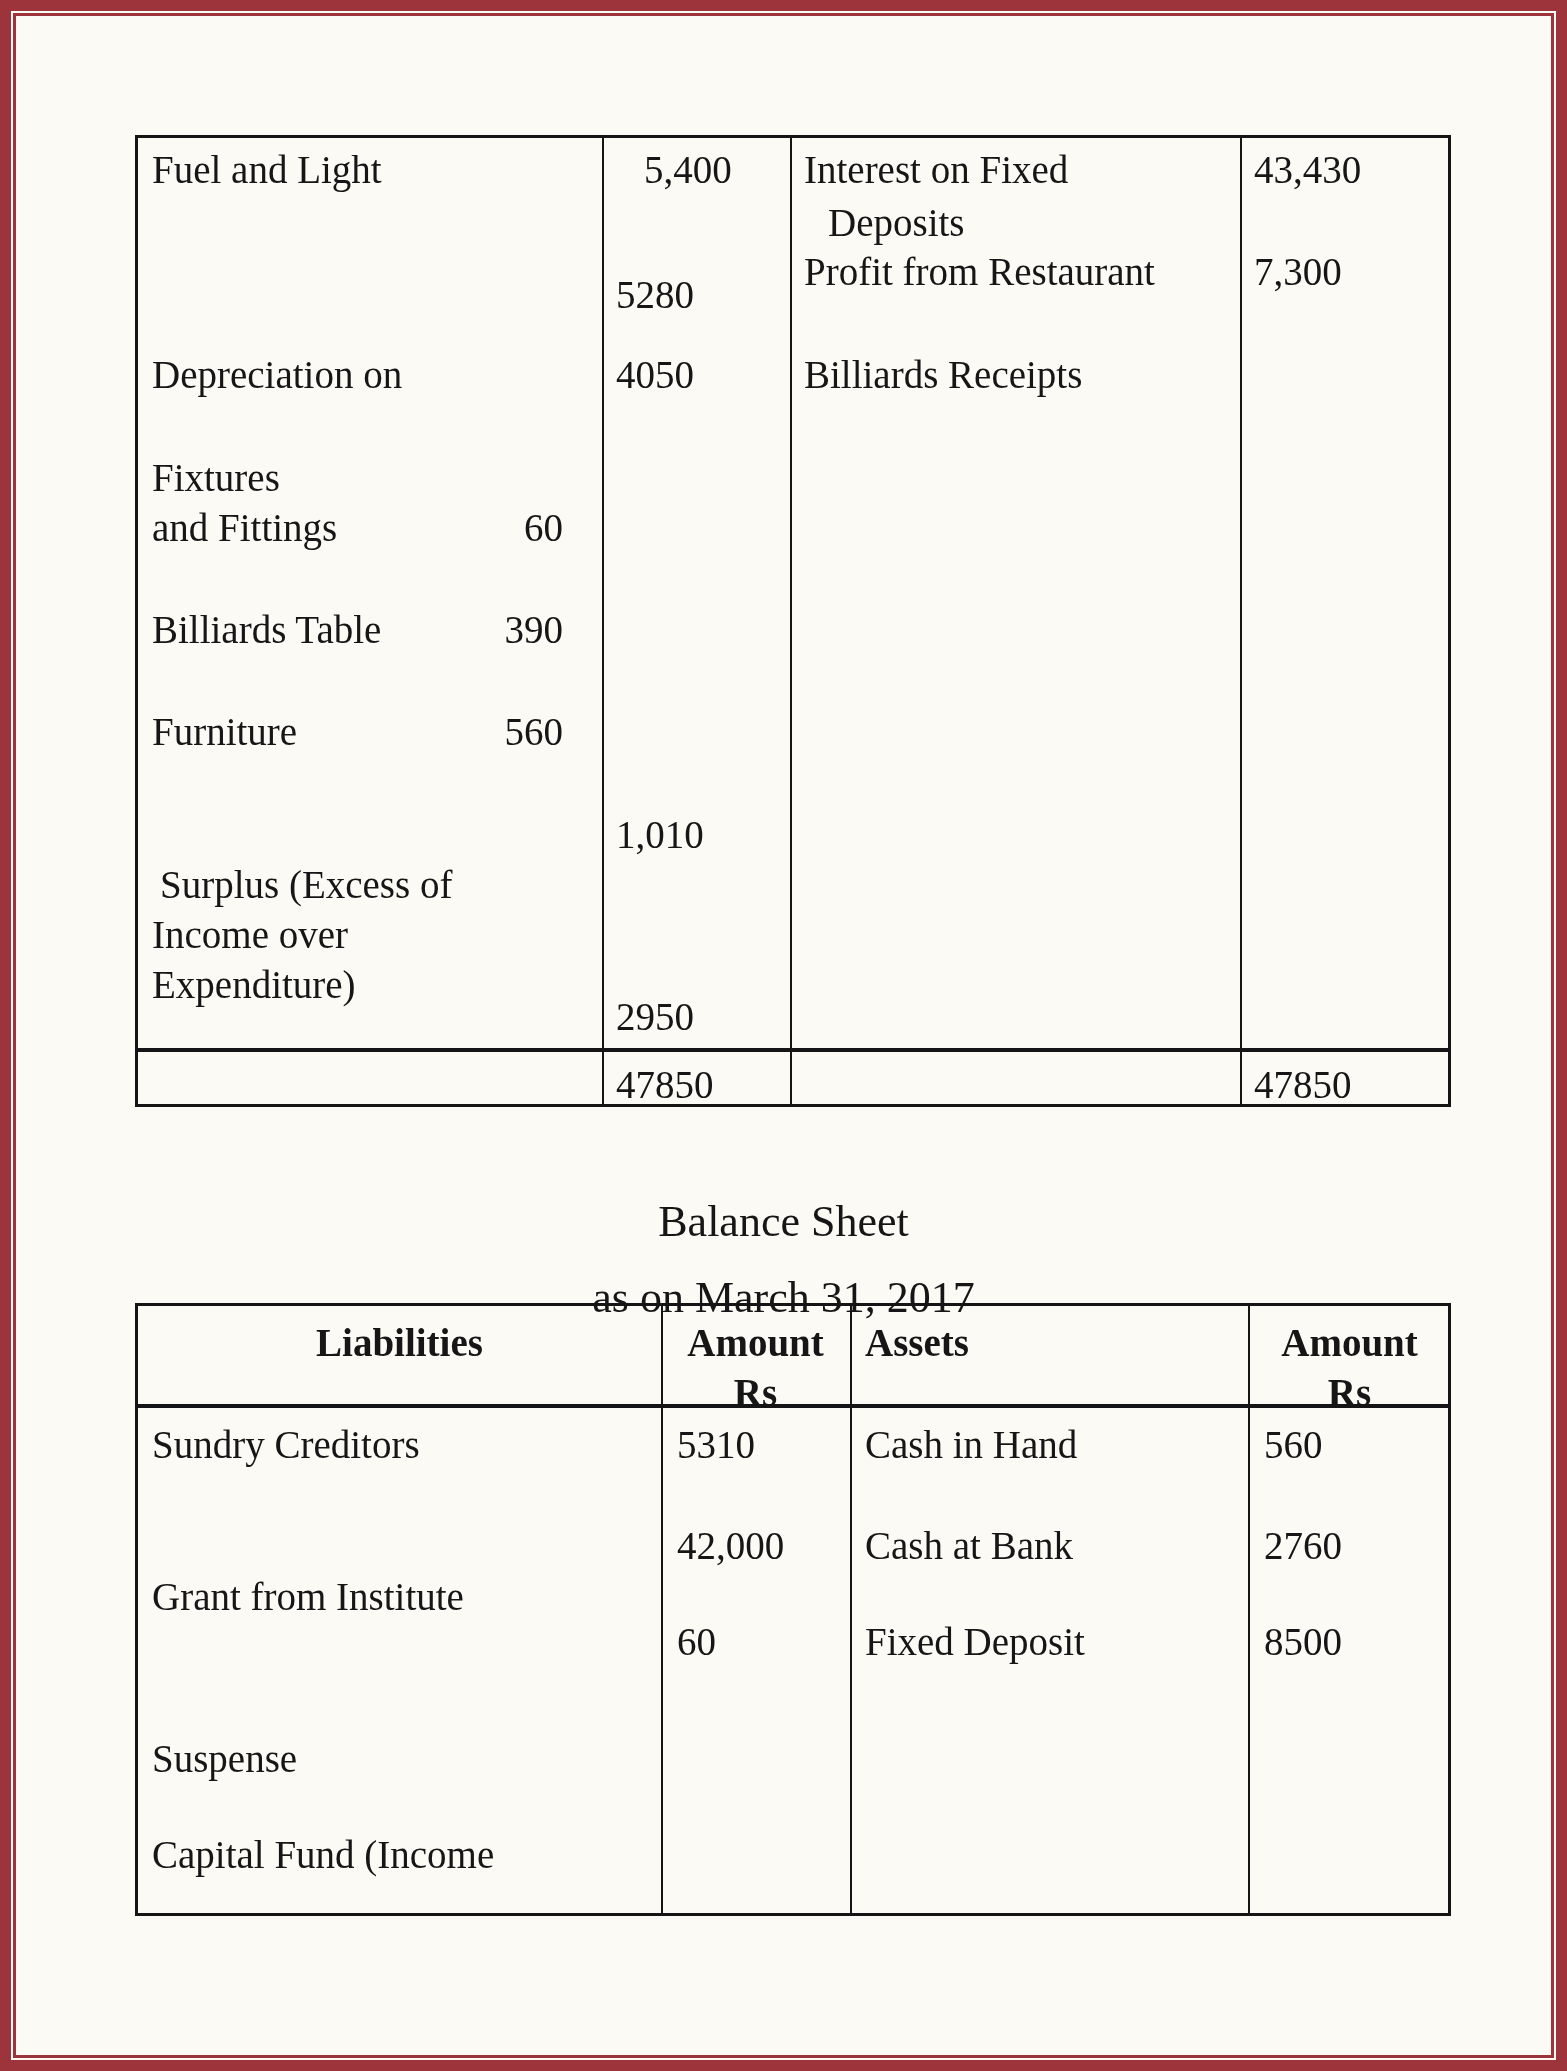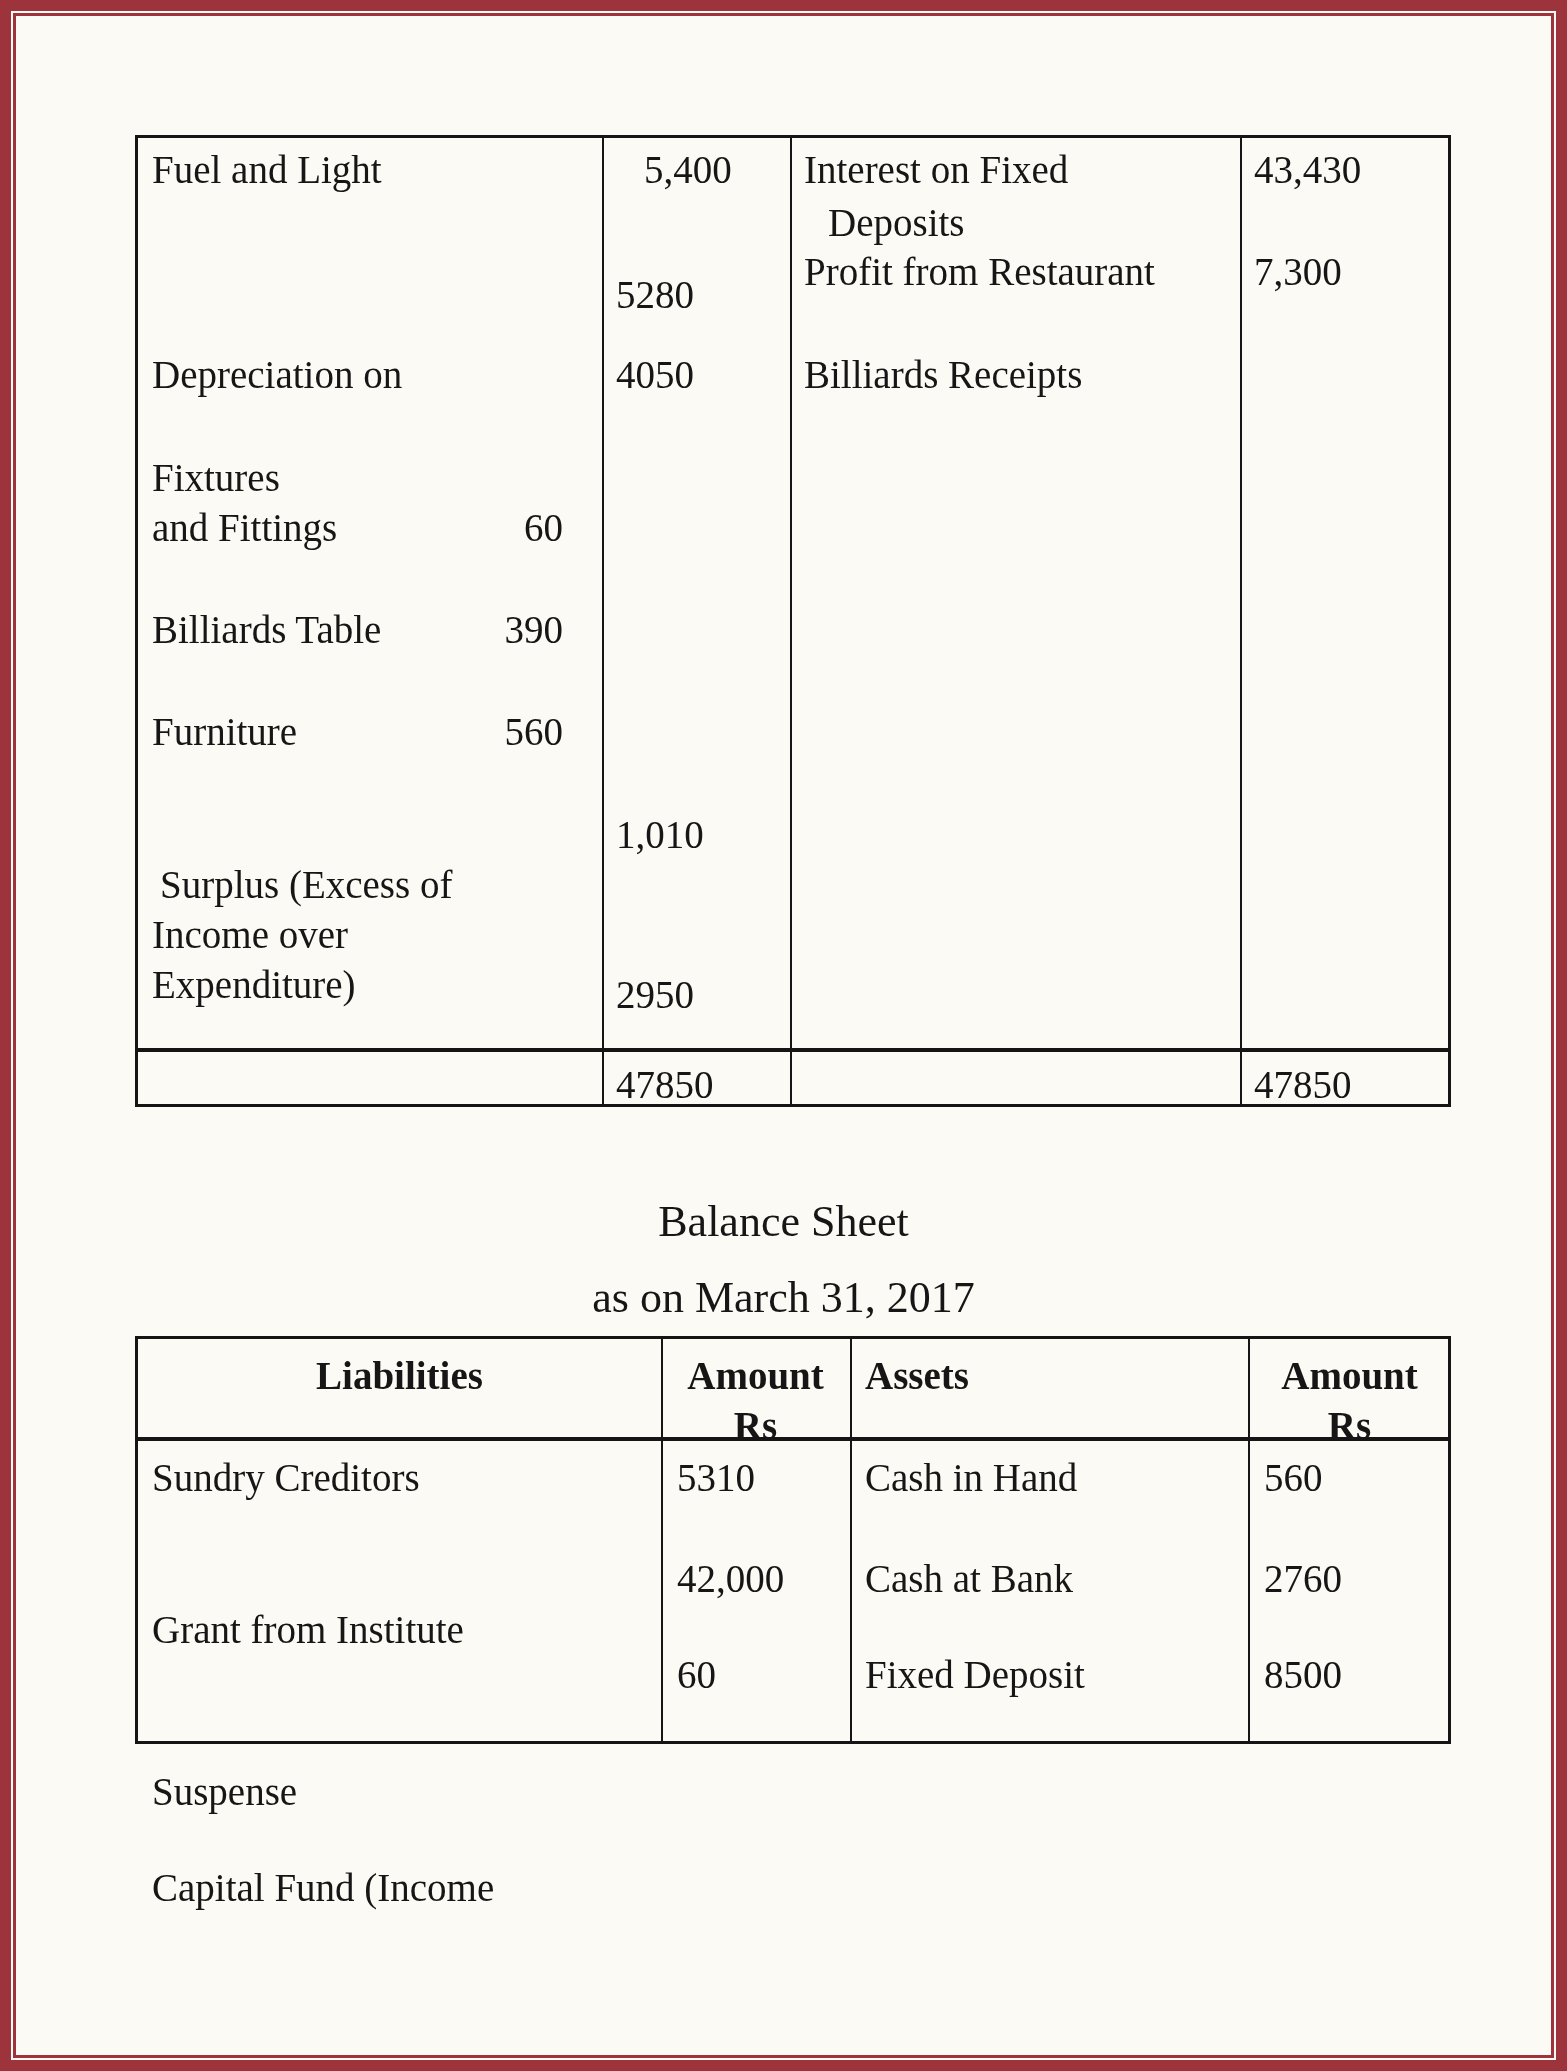--- a/index.html
+++ b/index.html
@@ -24,21 +24,21 @@
     border:3px solid var(--red);
     pointer-events:none;
   }
   .tbl{
     position:absolute;
     box-sizing:border-box;
     border:3px solid var(--line);
     background:transparent;
   }
   .ie{left:124px;top:124px;width:1316px;height:972px;}
-  .bs{left:124px;top:1325px;width:1316px;height:408px;}
+  .bs{left:124px;top:1292px;width:1316px;height:613px;}
   .v{position:absolute;top:0;bottom:0;width:2px;background:var(--line);}
   .hline{position:absolute;left:0;right:0;height:4px;background:var(--line);}
   .c{
     position:absolute;
     font-size:39px;line-height:50px;
     white-space:pre;
   }
   .b{font-weight:bold;}
   .ctr{text-align:center;}
   .r{text-align:right;}
@@ -70,21 +70,21 @@
     <div class="c" style="left:14px;top:822px;">Expenditure)</div>
 
     <div class="c r" style="left:240px;width:185px;top:365px;">60</div>
     <div class="c r" style="left:240px;width:185px;top:467px;">390</div>
     <div class="c r" style="left:240px;width:185px;top:569px;">560</div>
 
     <div class="c" style="left:478px;top:7px;margin-left:28px;">5,400</div>
     <div class="c" style="left:478px;top:121px;margin-top:11px;">5280</div>
     <div class="c" style="left:478px;top:212px;">4050</div>
     <div class="c" style="left:478px;top:672px;">1,010</div>
-    <div class="c" style="left:478px;top:832px;">2950</div>
+    <div class="c" style="left:478px;top:854px;">2950</div>
     <div class="c" style="left:478px;top:922px;">47850</div>
 
     <div class="c" style="left:666px;top:7px;">Interest on Fixed</div>
     <div class="c" style="left:666px;top:60px;margin-left:24px;">Deposits</div>
     <div class="c" style="left:666px;top:109px;">Profit from Restaurant</div>
     <div class="c" style="left:666px;top:212px;">Billiards Receipts</div>
 
     <div class="c" style="left:1116px;top:7px;">43,430</div>
     <div class="c" style="left:1116px;top:109px;">7,300</div>
     <div class="c" style="left:1116px;top:922px;">47850</div>

